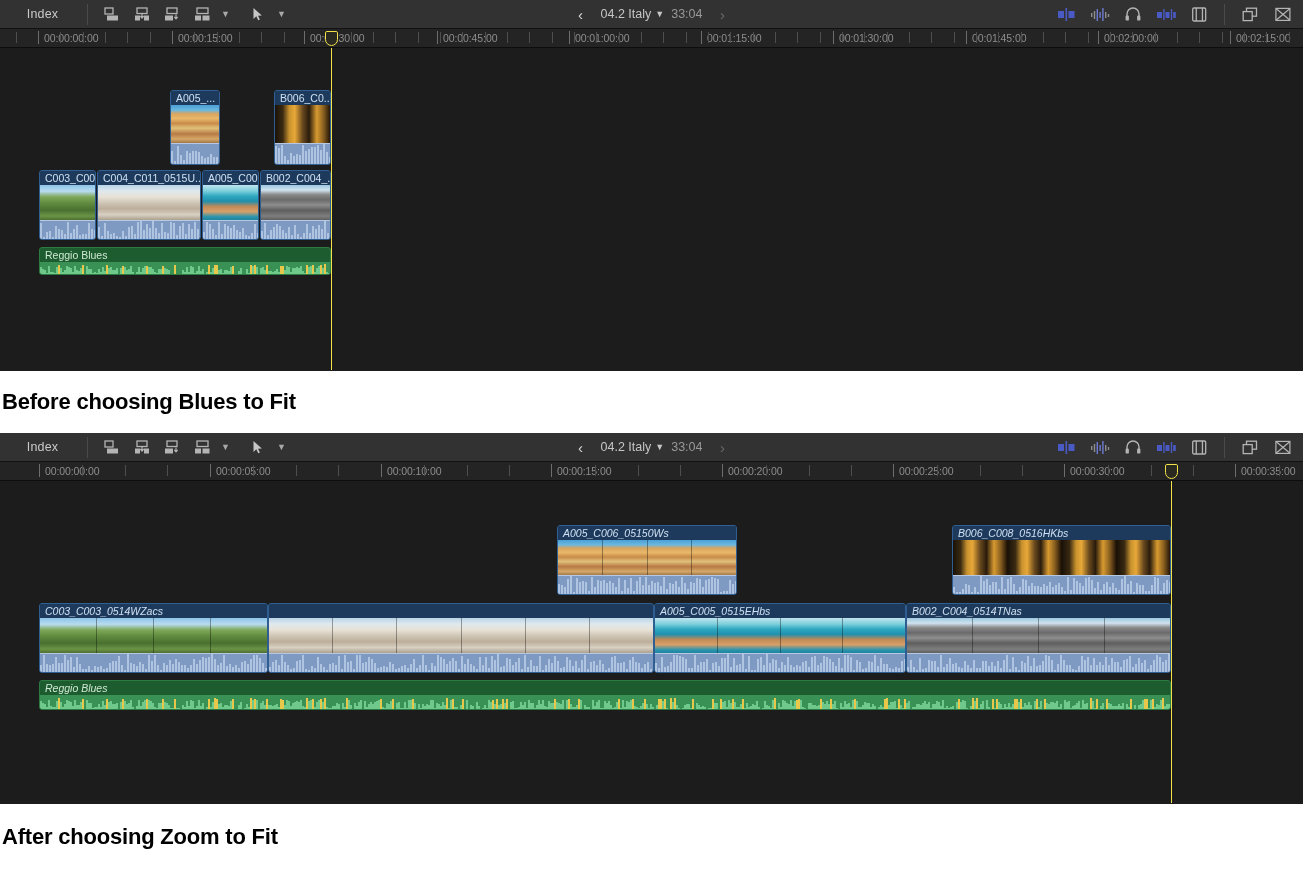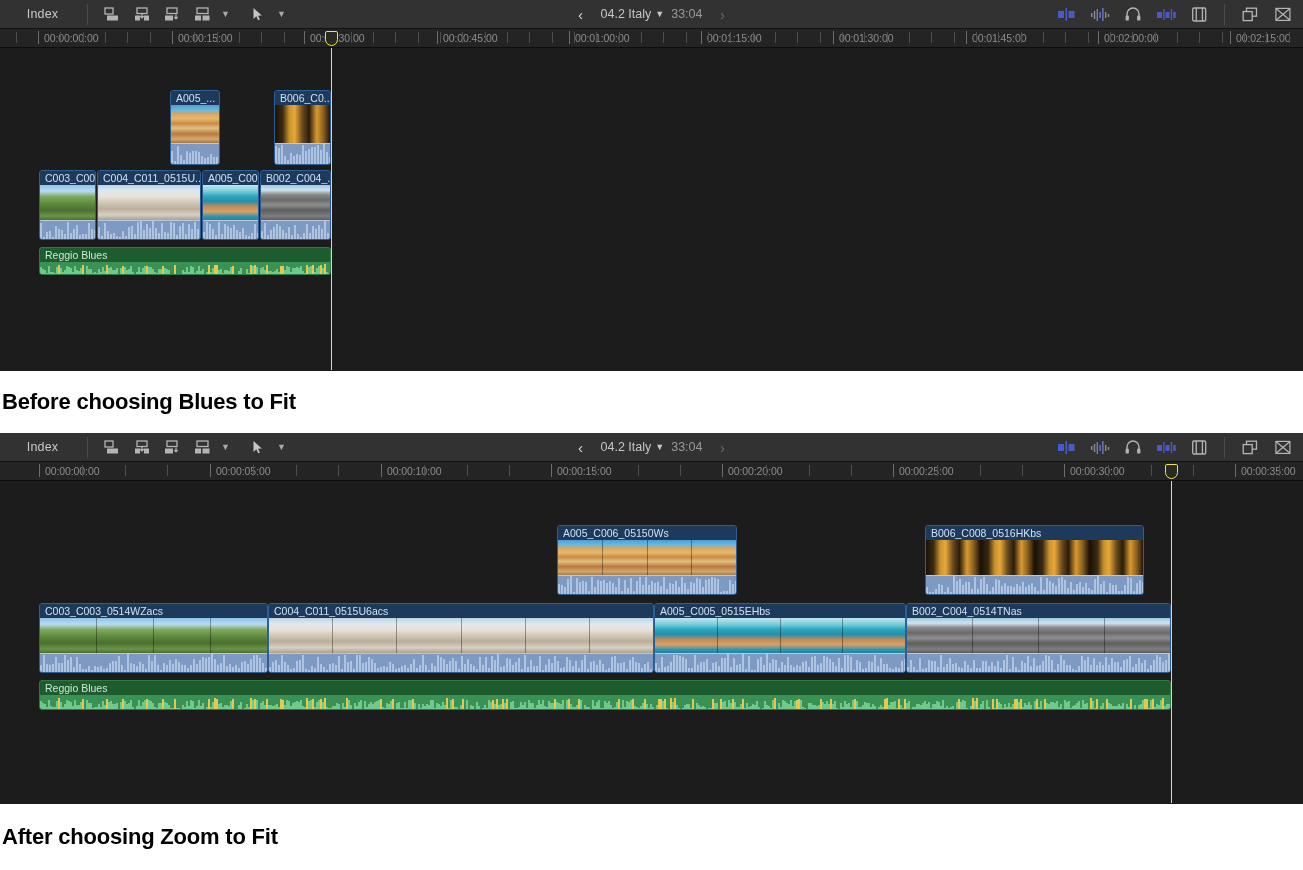--- a/index.html
+++ b/index.html
@@ -819,21 +819,21 @@
       <div class="tick" style="left: 851px;"></div>
       <div class="tick" style="left: 937px;"></div>
       <div class="tick" style="left: 980px;"></div>
       <div class="tick" style="left: 1022px;"></div>
       <div class="tick" style="left: 1108px;"></div>
       <div class="tick" style="left: 1151px;"></div>
       <div class="tick" style="left: 1193px;"></div>
       <div class="tick" style="left: 1279px;"></div>
       <div class="playhead-head" style="left: 1165px; top: 2px; position: absolute;"></div>
     </div>
-  <div class="tl-canvas" id="canvas-after" style="height:322px;">
+  <div class="tl-canvas" id="canvas-after" style="height:322px;font-style:italic;">
       <div class="clip" style="left: 557px; top: 44px; width: 180px; height: 70px;">
         <div class="clip-name">A005_C006_05150Ws</div>
         <div class="filmstrip" style="top: 14px; height: 37px;">
           <div class="frame" style="background: linear-gradient(rgb(74, 159, 212) 0%, rgb(107, 184, 224) 13%, rgb(217, 165, 94) 22%, rgb(232, 184, 106) 34%, rgb(201, 139, 74) 46%, rgb(224, 192, 122) 58%, rgb(184, 122, 69) 72%, rgb(212, 168, 103) 85%, rgb(138, 95, 60) 100%);"></div>
           <div class="frame" style="background: linear-gradient(rgb(74, 159, 212) 0%, rgb(107, 184, 224) 13%, rgb(217, 165, 94) 22%, rgb(232, 184, 106) 34%, rgb(201, 139, 74) 46%, rgb(224, 192, 122) 58%, rgb(184, 122, 69) 72%, rgb(212, 168, 103) 85%, rgb(138, 95, 60) 100%); border-left: 1px solid rgba(0, 0, 0, 0.35);"></div>
           <div class="frame" style="background: linear-gradient(rgb(74, 159, 212) 0%, rgb(107, 184, 224) 13%, rgb(217, 165, 94) 22%, rgb(232, 184, 106) 34%, rgb(201, 139, 74) 46%, rgb(224, 192, 122) 58%, rgb(184, 122, 69) 72%, rgb(212, 168, 103) 85%, rgb(138, 95, 60) 100%); border-left: 1px solid rgba(0, 0, 0, 0.35);"></div>
           <div class="frame" style="background: linear-gradient(rgb(74, 159, 212) 0%, rgb(107, 184, 224) 13%, rgb(217, 165, 94) 22%, rgb(232, 184, 106) 34%, rgb(201, 139, 74) 46%, rgb(224, 192, 122) 58%, rgb(184, 122, 69) 72%, rgb(212, 168, 103) 85%, rgb(138, 95, 60) 100%); border-left: 1px solid rgba(0, 0, 0, 0.35);"></div>
         </div>
         <div class="wave" style="height: 19px; background: rgb(126, 154, 194);">
           <div style="position: absolute; bottom: 0px; width: 2px; background: rgb(174, 196, 224); left: 0px; height: 10.2px;"></div>
@@ -892,21 +892,21 @@
           <div style="position: absolute; bottom: 0px; width: 2px; background: rgb(174, 196, 224); left: 159px; height: 15px;"></div>
           <div style="position: absolute; bottom: 0px; width: 2px; background: rgb(174, 196, 224); left: 162px; height: 2px;"></div>
           <div style="position: absolute; bottom: 0px; width: 2px; background: rgb(174, 196, 224); left: 165px; height: 3.3px;"></div>
           <div style="position: absolute; bottom: 0px; width: 2px; background: rgb(174, 196, 224); left: 168px; height: 3.2px;"></div>
           <div style="position: absolute; bottom: 0px; width: 2px; background: rgb(174, 196, 224); left: 171px; height: 14.4px;"></div>
           <div style="position: absolute; bottom: 0px; width: 2px; background: rgb(174, 196, 224); left: 174px; height: 9.6px;"></div>
           <div style="position: absolute; bottom: 0px; width: 2px; background: rgb(174, 196, 224); left: 177px; height: 13.5px;"></div>
           <div class="wave-top"></div>
         </div>
       </div>
-      <div class="clip" style="left: 925px; top: 44px; width: 219px; height: 70px;">
+      <div class="clip" style="left: 952px; top: 44px; width: 219px; height: 70px;">
         <div class="clip-name">B006_C008_0516HKbs</div>
         <div class="filmstrip" style="top: 14px; height: 37px;">
           <div class="frame" style="background: linear-gradient(90deg, rgb(26, 18, 8) 0%, rgb(58, 42, 18) 14%, rgb(200, 146, 46) 26%, rgb(232, 168, 56) 36%, rgb(106, 74, 30) 50%, rgb(42, 28, 12) 62%, rgb(216, 154, 48) 76%, rgb(138, 96, 32) 88%, rgb(36, 22, 8) 100%);"></div>
           <div class="frame" style="background: linear-gradient(90deg, rgb(26, 18, 8) 0%, rgb(58, 42, 18) 14%, rgb(200, 146, 46) 26%, rgb(232, 168, 56) 36%, rgb(106, 74, 30) 50%, rgb(42, 28, 12) 62%, rgb(216, 154, 48) 76%, rgb(138, 96, 32) 88%, rgb(36, 22, 8) 100%); border-left: 1px solid rgba(0, 0, 0, 0.35);"></div>
           <div class="frame" style="background: linear-gradient(90deg, rgb(26, 18, 8) 0%, rgb(58, 42, 18) 14%, rgb(200, 146, 46) 26%, rgb(232, 168, 56) 36%, rgb(106, 74, 30) 50%, rgb(42, 28, 12) 62%, rgb(216, 154, 48) 76%, rgb(138, 96, 32) 88%, rgb(36, 22, 8) 100%); border-left: 1px solid rgba(0, 0, 0, 0.35);"></div>
           <div class="frame" style="background: linear-gradient(90deg, rgb(26, 18, 8) 0%, rgb(58, 42, 18) 14%, rgb(200, 146, 46) 26%, rgb(232, 168, 56) 36%, rgb(106, 74, 30) 50%, rgb(42, 28, 12) 62%, rgb(216, 154, 48) 76%, rgb(138, 96, 32) 88%, rgb(36, 22, 8) 100%); border-left: 1px solid rgba(0, 0, 0, 0.35);"></div>
         </div>
         <div class="wave" style="height: 19px; background: rgb(126, 154, 194);">
           <div style="position: absolute; bottom: 0px; width: 2px; background: rgb(174, 196, 224); left: 0px; height: 7.1px;"></div>
           <div style="position: absolute; bottom: 0px; width: 2px; background: rgb(174, 196, 224); left: 3px; height: 2.1px;"></div>
@@ -1066,21 +1066,20 @@
           <div style="position: absolute; bottom: 0px; width: 2px; background: rgb(174, 196, 224); left: 210px; height: 12.9px;"></div>
           <div style="position: absolute; bottom: 0px; width: 2px; background: rgb(174, 196, 224); left: 213px; height: 17.3px;"></div>
           <div style="position: absolute; bottom: 0px; width: 2px; background: rgb(174, 196, 224); left: 216px; height: 16.7px;"></div>
           <div style="position: absolute; bottom: 0px; width: 2px; background: rgb(174, 196, 224); left: 219px; height: 14.5px;"></div>
           <div style="position: absolute; bottom: 0px; width: 2px; background: rgb(174, 196, 224); left: 222px; height: 8.7px;"></div>
           <div style="position: absolute; bottom: 0px; width: 2px; background: rgb(174, 196, 224); left: 225px; height: 4.2px;"></div>
           <div class="wave-top"></div>
         </div>
       </div>
       <div class="clip" style="left: 268px; top: 122px; width: 386px; height: 70px;">
-        <div class="clip-name">C004_C011_0515U6acs</div>
         <div class="filmstrip" style="top: 14px; height: 37px;">
           <div class="frame" style="background: linear-gradient(rgb(185, 212, 230) 0%, rgb(223, 232, 238) 16%, rgb(232, 226, 214) 32%, rgb(207, 198, 182) 48%, rgb(188, 174, 154) 64%, rgb(216, 208, 194) 80%, rgb(154, 143, 124) 100%);"></div>
           <div class="frame" style="background: linear-gradient(rgb(185, 212, 230) 0%, rgb(223, 232, 238) 16%, rgb(232, 226, 214) 32%, rgb(207, 198, 182) 48%, rgb(188, 174, 154) 64%, rgb(216, 208, 194) 80%, rgb(154, 143, 124) 100%); border-left: 1px solid rgba(0, 0, 0, 0.35);"></div>
           <div class="frame" style="background: linear-gradient(rgb(185, 212, 230) 0%, rgb(223, 232, 238) 16%, rgb(232, 226, 214) 32%, rgb(207, 198, 182) 48%, rgb(188, 174, 154) 64%, rgb(216, 208, 194) 80%, rgb(154, 143, 124) 100%); border-left: 1px solid rgba(0, 0, 0, 0.35);"></div>
           <div class="frame" style="background: linear-gradient(rgb(185, 212, 230) 0%, rgb(223, 232, 238) 16%, rgb(232, 226, 214) 32%, rgb(207, 198, 182) 48%, rgb(188, 174, 154) 64%, rgb(216, 208, 194) 80%, rgb(154, 143, 124) 100%); border-left: 1px solid rgba(0, 0, 0, 0.35);"></div>
           <div class="frame" style="background: linear-gradient(rgb(185, 212, 230) 0%, rgb(223, 232, 238) 16%, rgb(232, 226, 214) 32%, rgb(207, 198, 182) 48%, rgb(188, 174, 154) 64%, rgb(216, 208, 194) 80%, rgb(154, 143, 124) 100%); border-left: 1px solid rgba(0, 0, 0, 0.35);"></div>
           <div class="frame" style="background: linear-gradient(rgb(185, 212, 230) 0%, rgb(223, 232, 238) 16%, rgb(232, 226, 214) 32%, rgb(207, 198, 182) 48%, rgb(188, 174, 154) 64%, rgb(216, 208, 194) 80%, rgb(154, 143, 124) 100%); border-left: 1px solid rgba(0, 0, 0, 0.35);"></div>
         </div>
         <div class="wave" style="height: 19px; background: rgb(126, 154, 194);">
           <div style="position: absolute; bottom: 0px; width: 2px; background: rgb(174, 196, 224); left: 0px; height: 4.6px;"></div>

